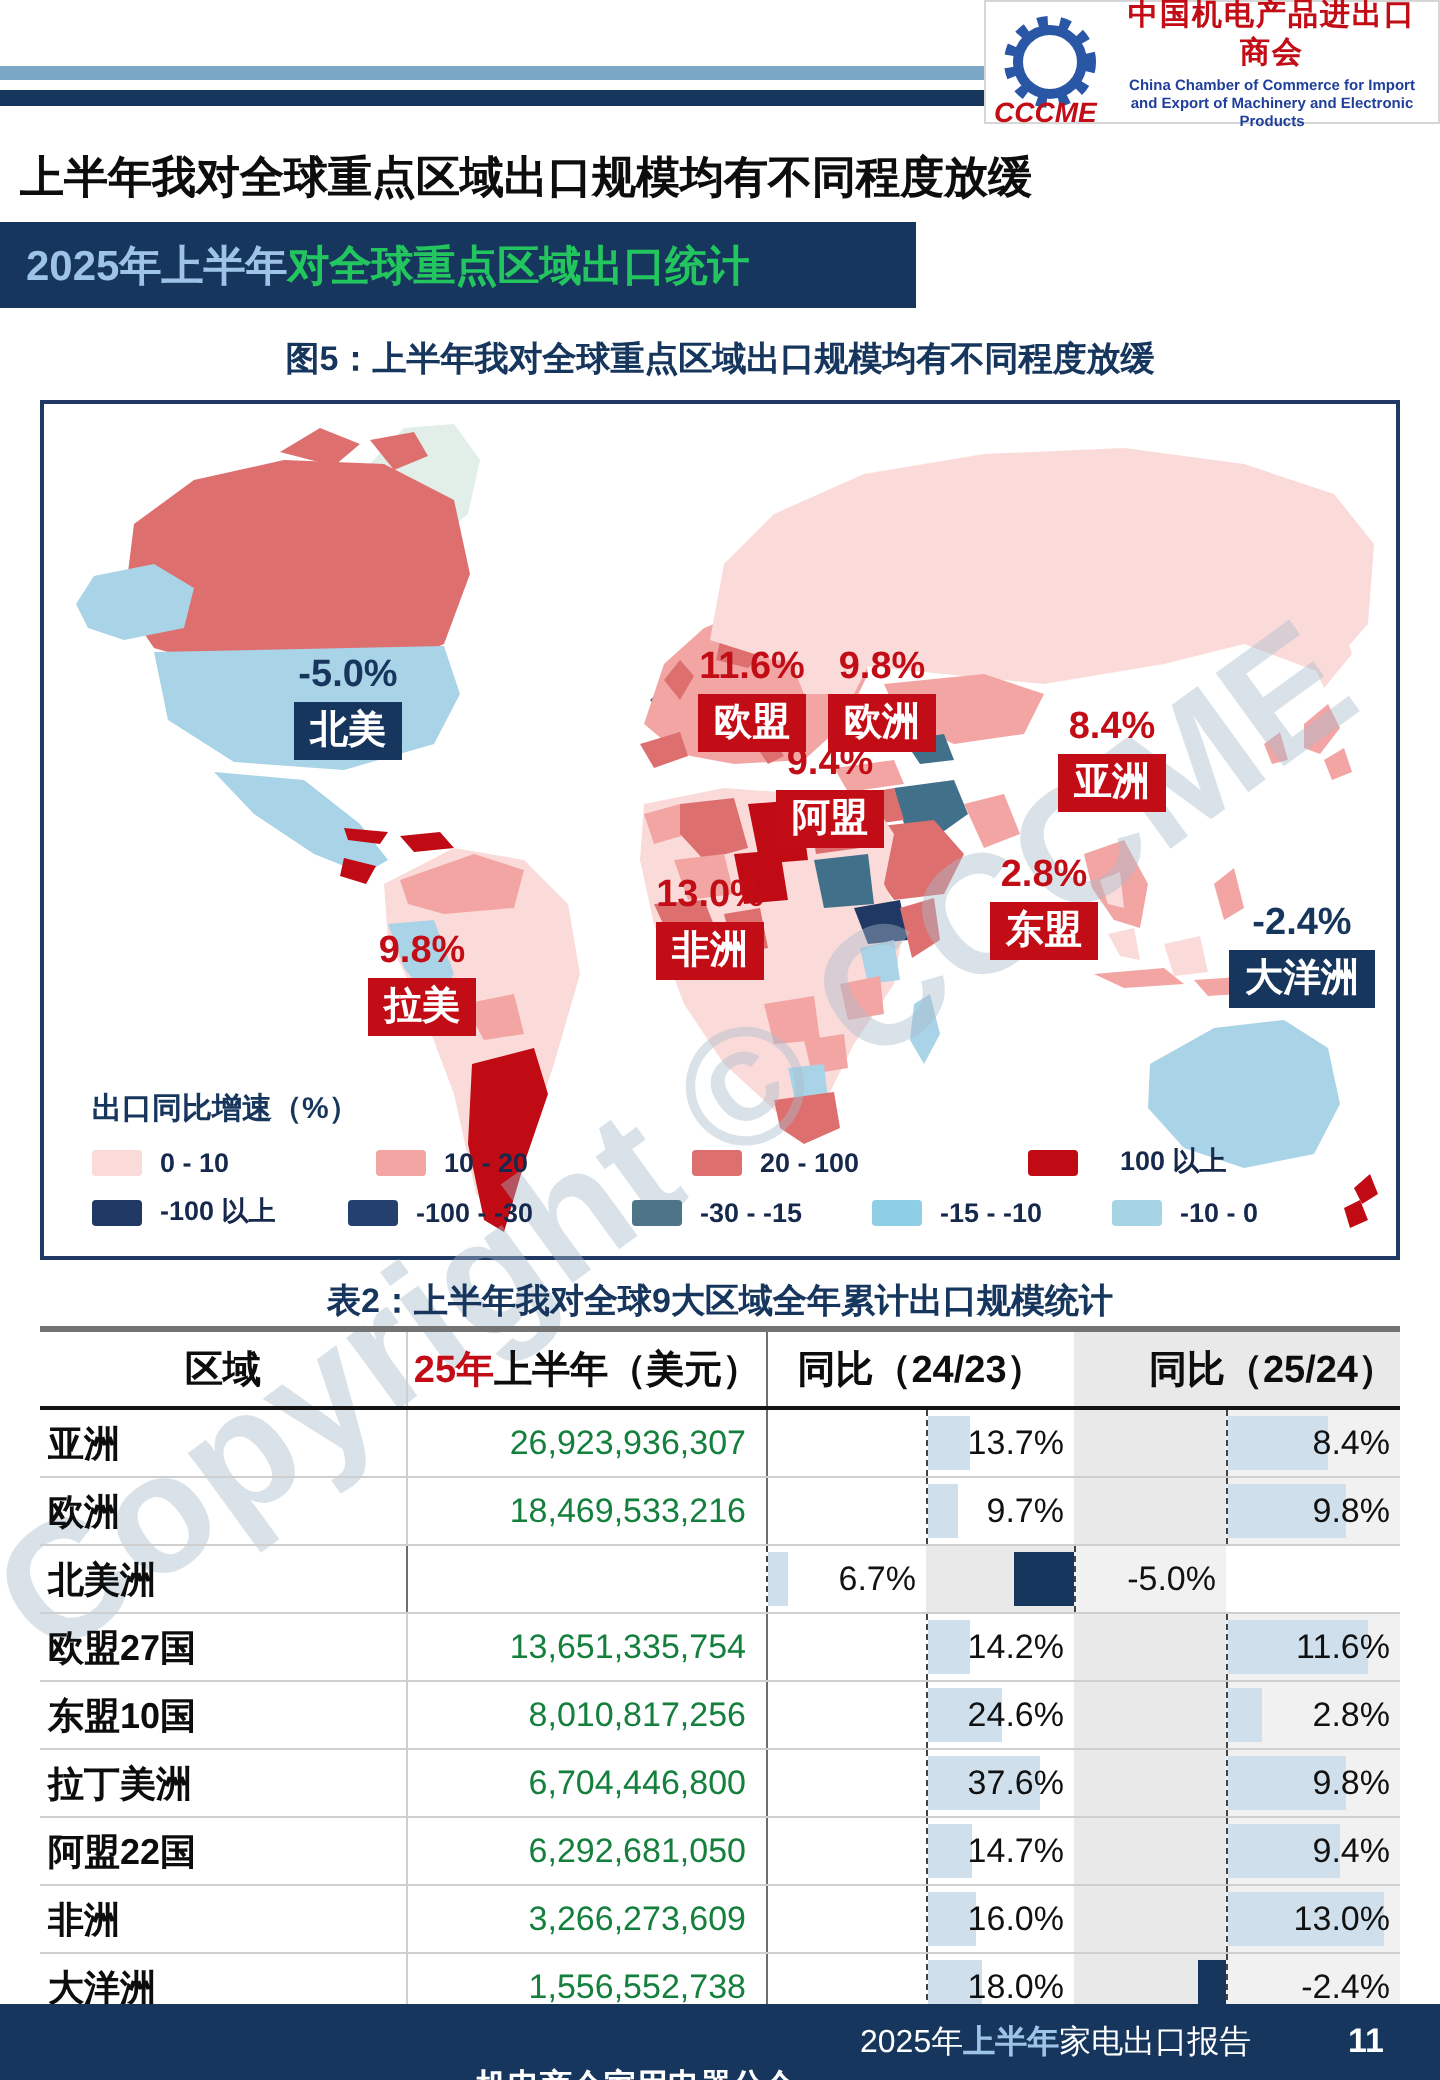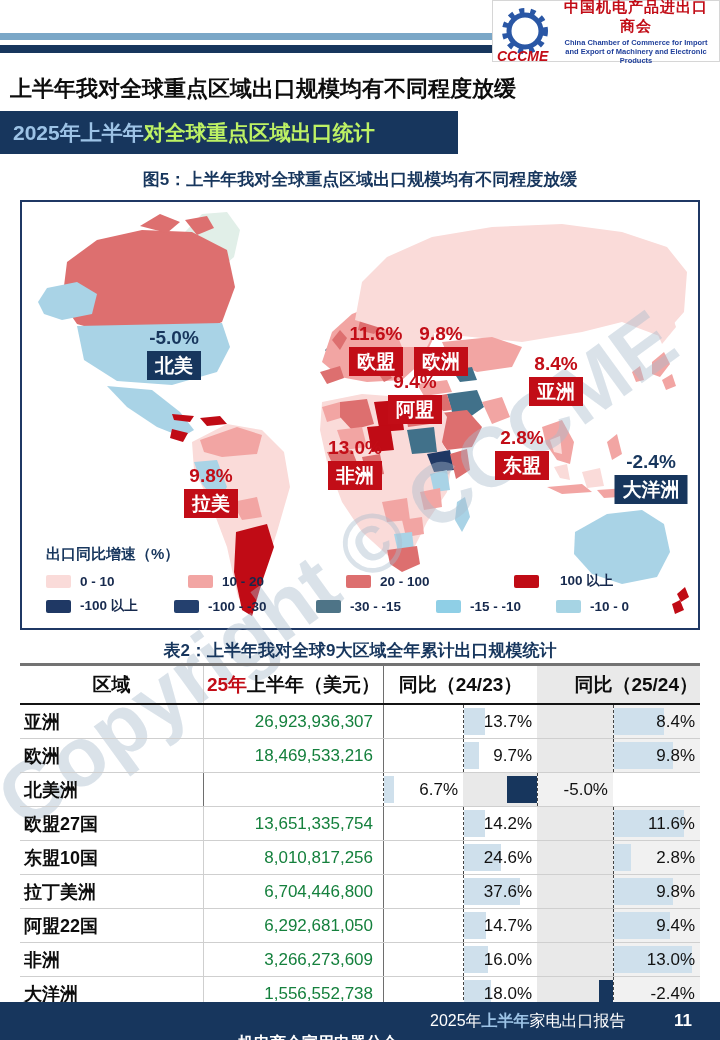--- a/index.html
+++ b/index.html
@@ -18,21 +18,21 @@
                 font-weight:bold;font-size:14px;font-style:italic;letter-spacing:0;margin-top:23px;}
   #logo-texts{flex:1;text-align:center;padding-right:4px;}
   #logo-cn{color:var(--red);font-weight:bold;font-size:15px;letter-spacing:1px;}
   #logo-en{color:#1f3f9a;font-weight:bold;font-size:7.5px;line-height:9px;margin-top:2px;}
 
   #page-title{left:10px;top:74px;width:705px;font-size:22px;font-weight:bold;color:#0d0d0d;}
   #banner{left:0;top:111px;width:458px;height:43px;background:var(--navy);
           display:flex;align-items:center;padding-left:13px;box-sizing:border-box;}
   #banner span{font-size:21px;font-weight:bold;}
   #banner .hl{color:#9dc3e6;}
-  #banner .rest{color:#bef264;}
+  #banner .rest{color:#22c55e;}
 
   #fig-title{left:20px;top:168px;width:680px;text-align:center;
              font-size:17px;font-weight:bold;color:var(--navy);}
 
   
   #map-box{left:20px;top:200px;width:680px;height:430px;border:2px solid #1f3864;
            box-sizing:border-box;background:#fff;}
   #map-svg{position:absolute;left:0;top:0;width:676px;height:426px;z-index:1;}
   .c-p1{fill:var(--p1);} .c-p2{fill:var(--p2);} .c-p3{fill:var(--p3);} .c-p4{fill:var(--p4);}
   .c-n1{fill:var(--n1);} .c-n3{fill:var(--n3);} .c-nb{fill:var(--nb);} .c-mint{fill:#e1efe8;}

